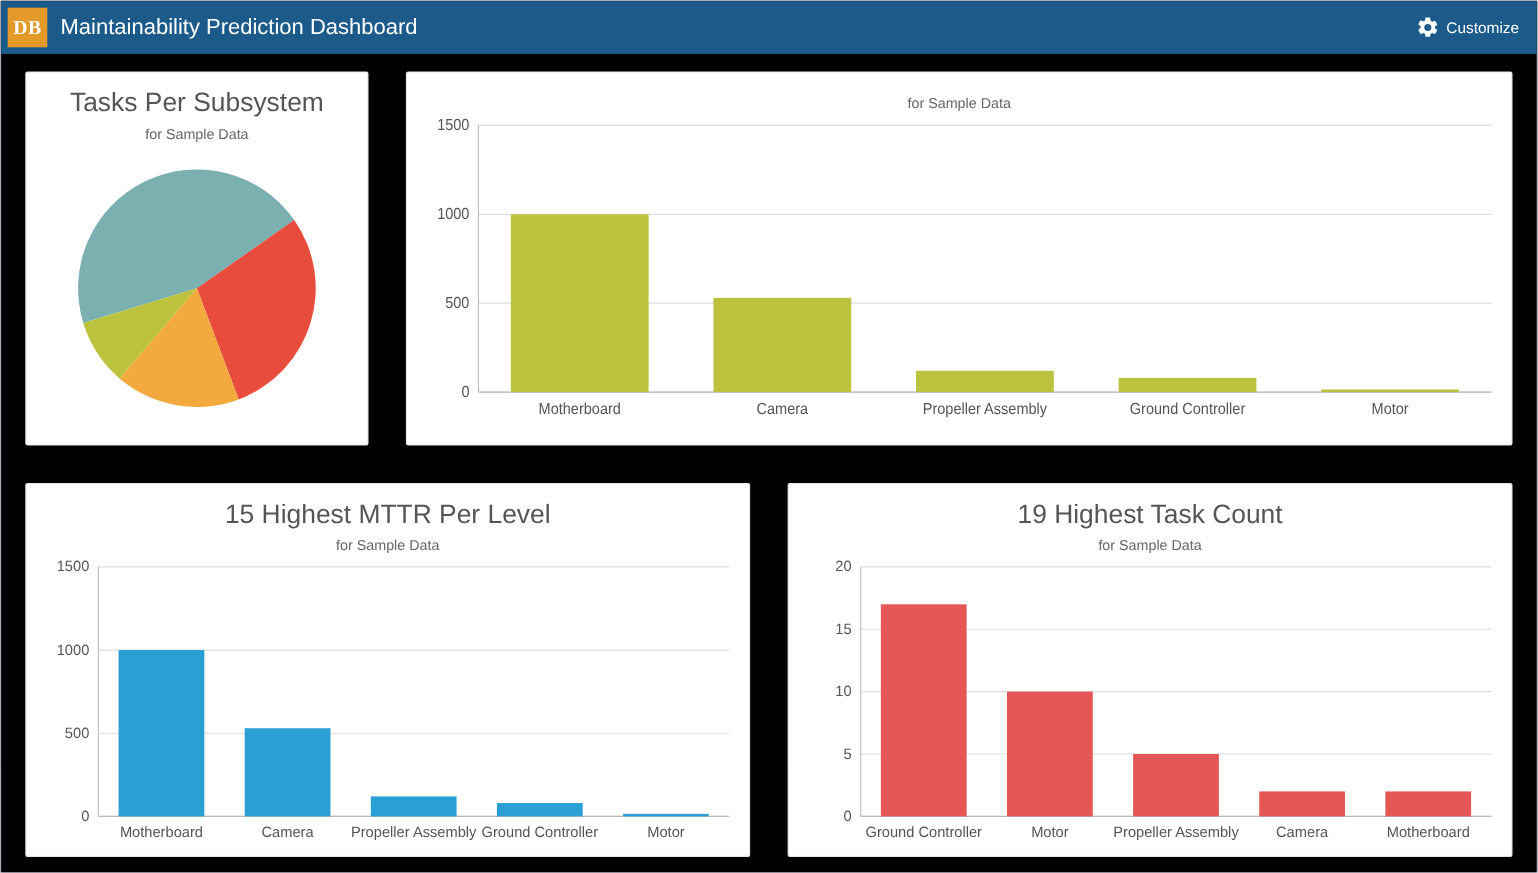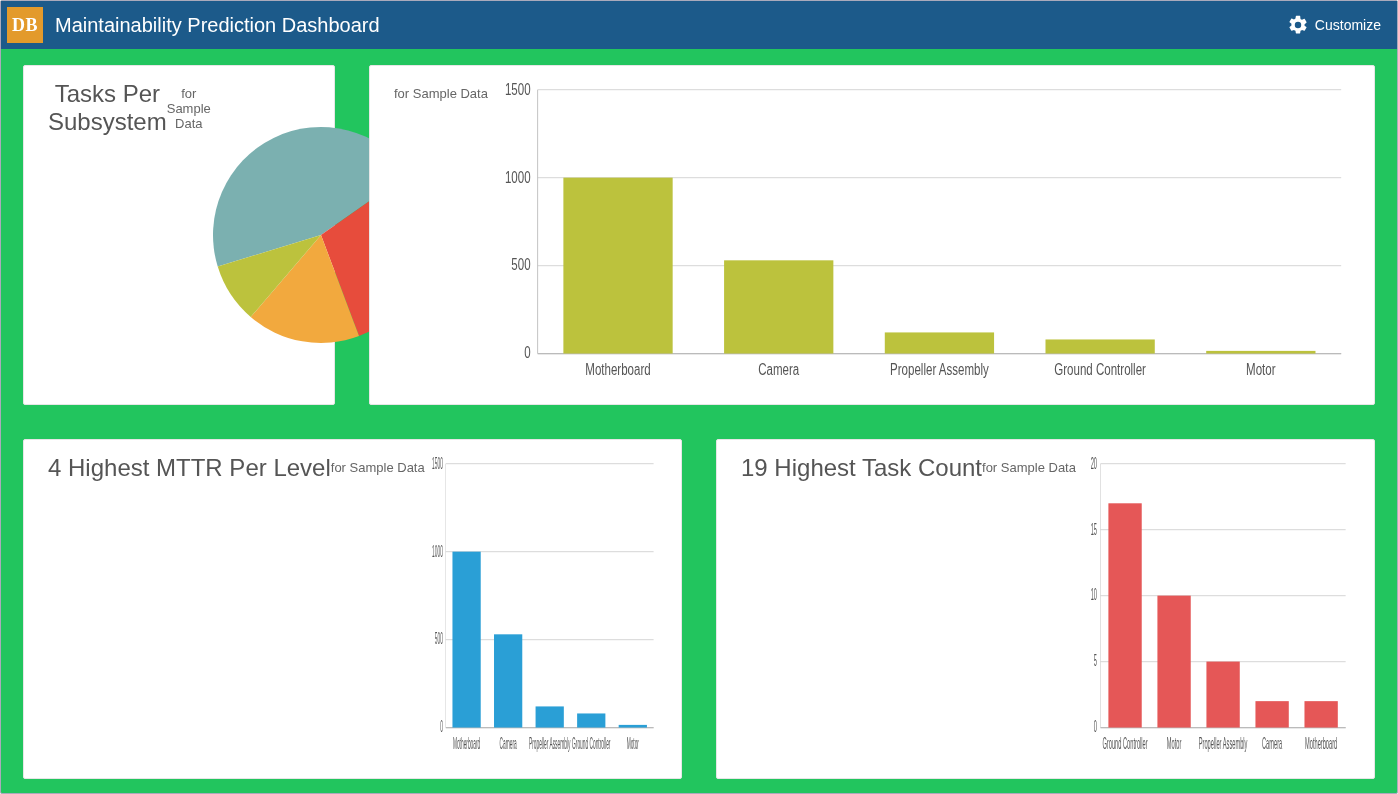--- a/index.html
+++ b/index.html
@@ -4,21 +4,21 @@
 <style>
   * { box-sizing: border-box; }
   html, body {
     margin: 0; padding: 0;
     width: 1398px; height: 794px;
     font-family: Arial, Helvetica, sans-serif;
     background: #f5f5f5;
   }
   .app-root {
     width: 100%; height: 100%;
-    background: #22c55e;
+    background: #000000;
     border: 1px solid #aab;
     border-radius: 2px;
   }
   .topbar {
     height: 48px;
     background: #1c5a8a;
     color: #fff;
     display: flex;
     align-items: center;
     padding: 0 16px 0 6px;
@@ -58,23 +58,23 @@
 
   .row1 {
     display: flex;
     gap: 34px;
     height: 340px;
   }
   .card {
     background: #fff;
     border: 1px solid #e6e6e6;
     border-radius: 2px;
-    padding: 14px 24px;
-    display: flex;
-    flex-direction: row;
+    padding: 14px 8px;
+    display: flex;
+    flex-direction: column;
   }
   .card-pie { width: 312px; }
   .card-bar1 { flex: 1; }
 
   .row2 {
     display: flex;
     gap: 34px;
     height: 340px;
     margin-top: 34px;
   }
@@ -172,21 +172,21 @@
               <rect x="809.7919999999999" y="222.83" width="123.21600000000001" height="2.1699999999999875" fill="#bcc23d"></rect>
               <text x="871.4" y="243" class="catlabel">Motor</text>
             </svg>
         </div>
       </div>
     </div>
 
     <div class="row2">
 
       <div class="card card-bar2">
-        <div class="chart-title">4 Highest MTTR Per Level</div>
+        <div class="chart-title">15 Highest MTTR Per Level</div>
         <div class="chart-subtitle">for Sample Data</div>
         <div class="barchart">
           <svg id="bar2-svg" viewBox="0 0 625 255" preserveAspectRatio="none">
               <line x1="56" x2="615" y1="225" y2="225" class="grid"></line>
               <text x="48" y="229" text-anchor="end" class="tick">0</text>
               <line x1="56" x2="615" y1="152.66666666666669" y2="152.66666666666669" class="grid"></line>
               <text x="48" y="156.66666666666669" text-anchor="end" class="tick">500</text>
               <line x1="56" x2="615" y1="80.33333333333334" y2="80.33333333333334" class="grid"></line>
               <text x="48" y="84.33333333333334" text-anchor="end" class="tick">1000</text>
               <line x1="56" x2="615" y1="8" y2="8" class="grid"></line>

